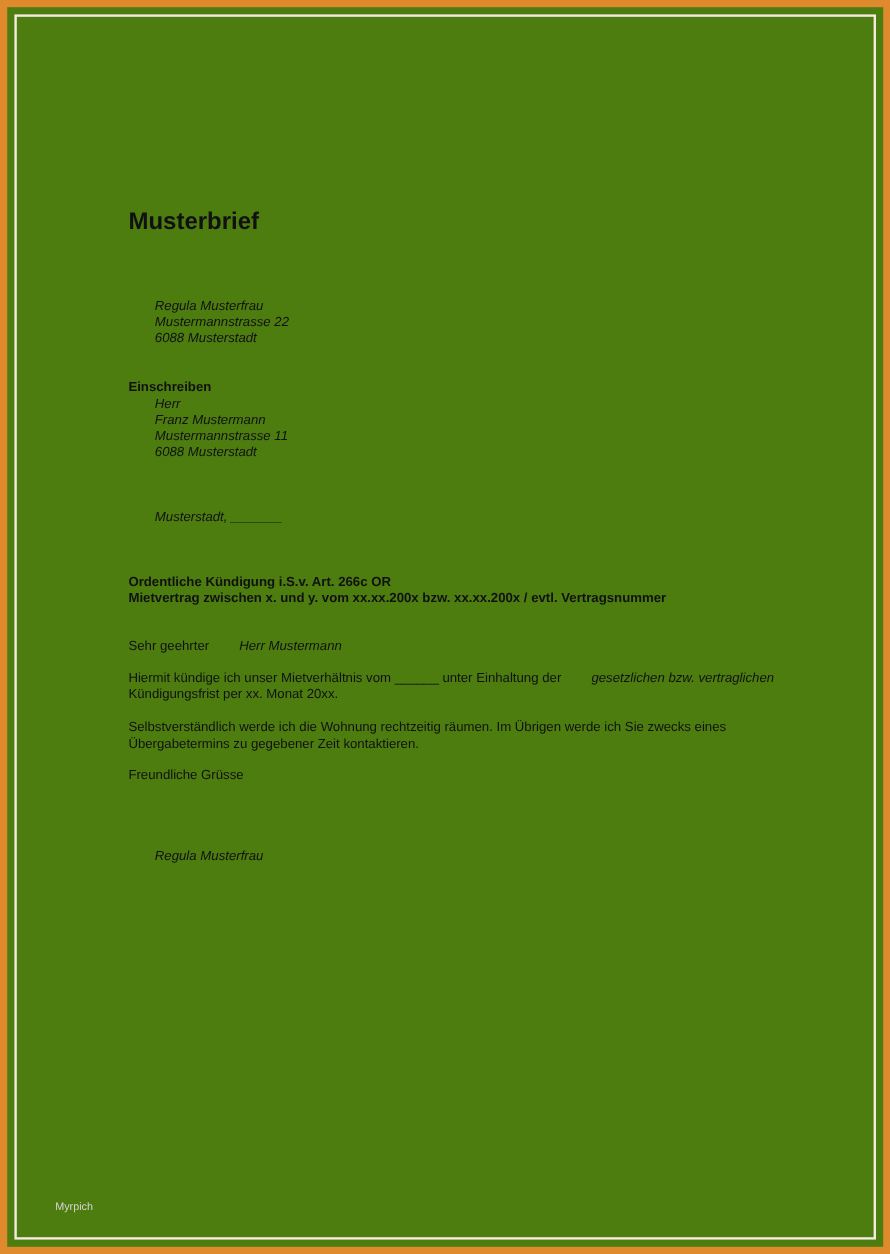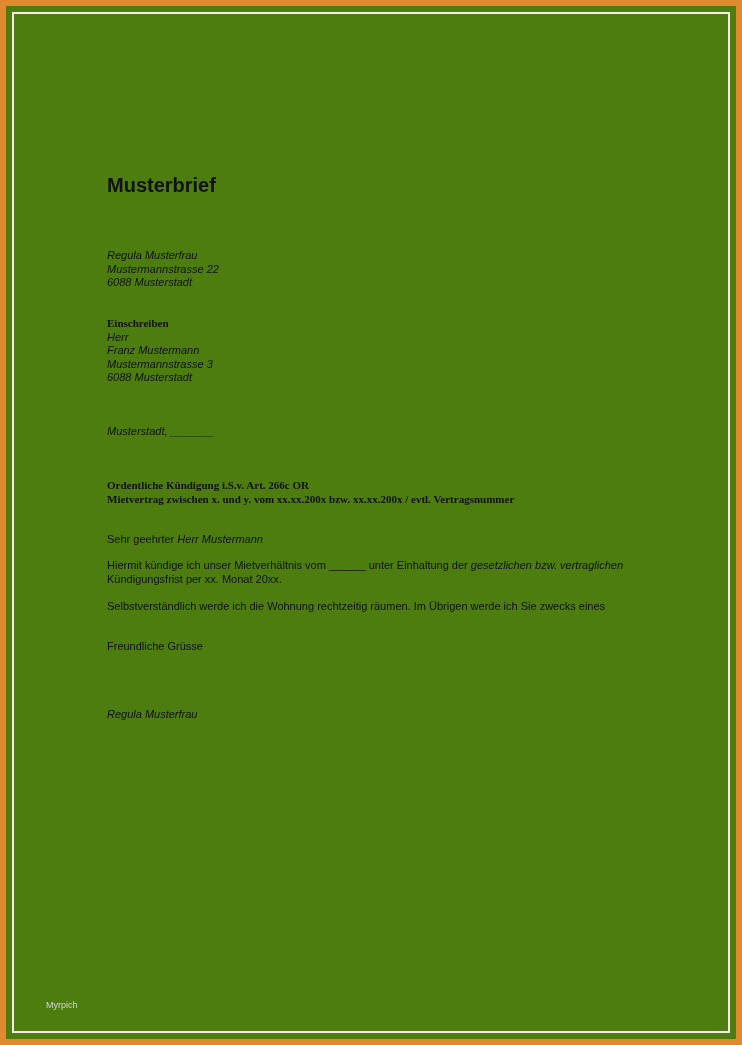--- a/index.html
+++ b/index.html
@@ -24,22 +24,22 @@
       position: absolute; left: 101px; top: 0; width: 600px;
       color: #111;
       font-size: 11px; line-height: 13.5px;
     }
     .title {
       position: absolute; top: 167px; left: 0;
       font-size: 20px; font-weight: bold; line-height: 24px;
       white-space: nowrap;
     }
     .block { position: absolute; left: 0; white-space: nowrap; }
-    .it { font-style: italic; }
-    .b { font-weight: bold; font-family: Liberation Serif, serif; }
+    .it { font-style: italic; margin-left: 22px; }
+    .b { font-weight: bold; }
     .line { display: block; }
     .watermark {
       position: absolute; left: 40px; top: 994px;
       font-size: 9px; color: #d6d6d6;
     }
   </style>
 </head>
 <body>
 
 <div class="frame">
@@ -51,40 +51,41 @@
     <div class="block it" style="top:243px;">
       <span class="line">Regula Musterfrau</span>
       <span class="line">Mustermannstrasse 22</span>
       <span class="line">6088 Musterstadt</span>
     </div>
 
     <div class="block" style="top:311px;">
       <span class="line b">Einschreiben</span>
       <span class="line it">Herr</span>
       <span class="line it">Franz Mustermann</span>
-      <span class="line it">Mustermannstrasse 3</span>
+      <span class="line it">Mustermannstrasse 11</span>
       <span class="line it">6088 Musterstadt</span>
     </div>
 
     <div class="block it" style="top:419px;font-style:italic;">Musterstadt, _______</div>
 
     <div class="block b" style="top:473px;">
       <span class="line">Ordentliche Kündigung i.S.v. Art. 266c OR</span>
       <span class="line">Mietvertrag zwischen x. und y. vom xx.xx.200x bzw. xx.xx.200x / evtl. Vertragsnummer</span>
     </div>
 
     <div class="block" style="top:527px;"><span>Sehr geehrter </span><span class="it">Herr Mustermann</span></div>
 
     <div class="block" style="top:553px;">
       <span class="line"><span>Hiermit kündige ich unser Mietverhältnis vom ______ unter Einhaltung der </span><span class="it">gesetzlichen bzw. vertraglichen</span></span>
       <span class="line">Kündigungsfrist per xx. Monat 20xx.</span>
     </div>
 
     <div class="block" style="top:594px;">
       <span class="line">Selbstverständlich werde ich die Wohnung rechtzeitig räumen. Im Übrigen werde ich Sie zwecks eines</span>
+      <span class="line">Übergabetermins zu gegebener Zeit kontaktieren.</span>
     </div>
 
     <div class="block" style="top:634px;">Freundliche Grüsse</div>
 
     <div class="block it" style="top:702px;">Regula Musterfrau</div>
   </div>
 
   <div class="watermark">Myrpich</div>
 </div>
 

